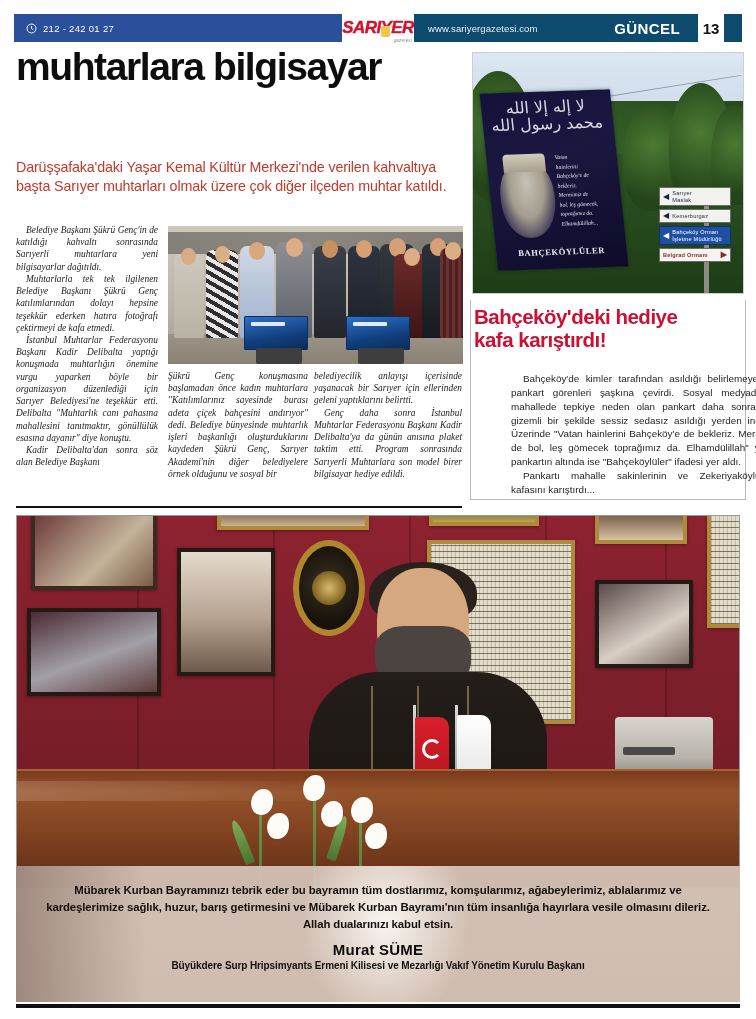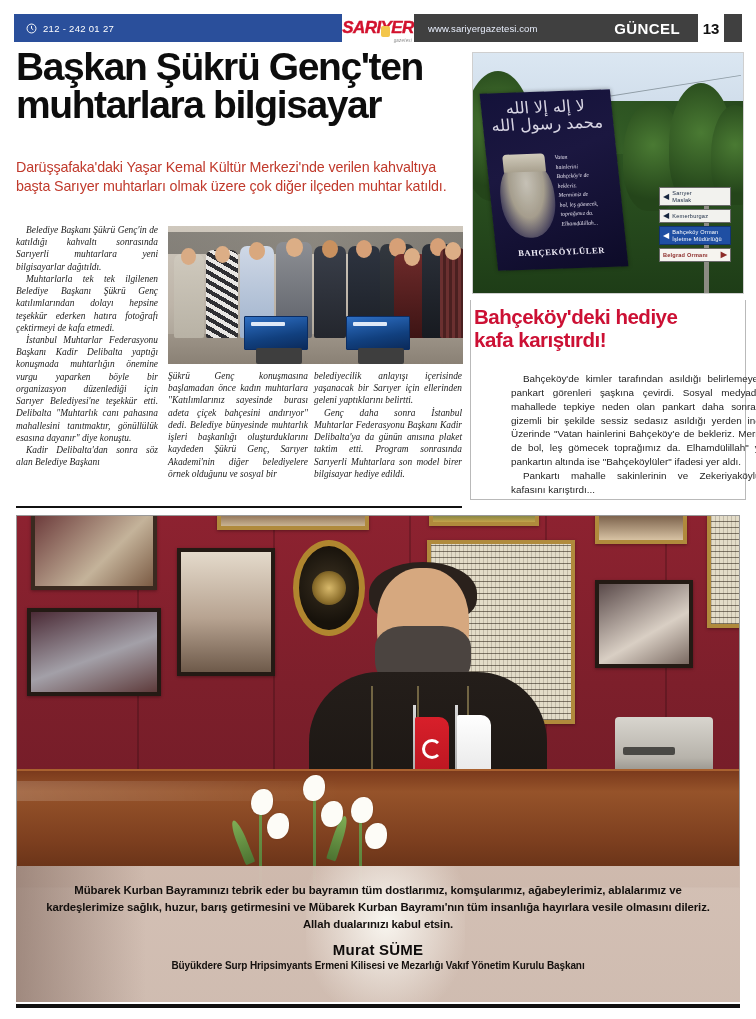--- a/index.html
+++ b/index.html
@@ -42,21 +42,21 @@
   }
   .logo-sub {
     position:absolute; right:0px; bottom:-4px; font-size:4.5px; color:#8a8a8a;
     font-style:italic; letter-spacing:.2px;
   }
   .logo-dot {
     position:absolute; left:37px; top:9px; width:9px; height:11px;
     background:#f3c64b; border-radius:2px;
   }
   .mh-right {
-    flex: 1 1 auto; background:#404040; display:flex; align-items:center;
+    flex: 1 1 auto; background:#0c4a6e; display:flex; align-items:center;
     position:relative; padding-left:14px;
   }
   .mh-url { color:#e8eefc; font-size:9.5px; letter-spacing:.1px; }
   .mh-section {
     position:absolute; right:62px; top:50%; transform:translateY(-50%);
     color:#ffffff; font-weight:700; font-size:15px; letter-spacing:.4px;
   }
   .mh-pagenum-wrap {
     position:absolute; right:0; top:0; height:100%; width:44px;
     display:flex; align-items:stretch;gap:27px;
@@ -371,21 +371,20 @@
       <span class="mh-url">www.sariyergazetesi.com</span>
       <span class="mh-section">GÜNCEL</span>
       <span class="mh-pagenum-wrap">
         <span class="mh-pagenum">13</span>
         <span class="mh-pagenum-tail"></span>
       </span>
     </div>
   </div>
 
   <h1 class="headline">
-    <span class="l1">Başkan Şükrü Genç'ten</span>
     <span class="l2">muhtarlara bilgisayar</span>
   </h1>
 
   <div class="lead">Darüşşafaka'daki Yaşar Kemal Kültür Merkezi'nde verilen kahvaltıya başta Sarıyer muhtarları olmak üzere çok diğer ilçeden muhtar katıldı.</div>
 
   <div class="col col1">
     <p>Belediye Başkanı Şükrü Genç'in de katıldığı kahvaltı sonrasında Sarıyerli muhtarlara yeni bilgisayarlar dağıtıldı.</p>
     <p>Muhtarlarla tek tek ilgilenen Belediye Başkanı Şükrü Genç katılımlarından dolayı hepsine teşekkür ederken hatıra fotoğrafı çektirmeyi de kafa etmedi.</p>
     <p>İstanbul Muhtarlar Federasyonu Başkanı Kadir Delibalta yaptığı konuşmada muhtarlığın önemine vurgu yaparken böyle bir organizasyon düzenlediği için Sarıyer Belediyesi'ne teşekkür etti. Delibalta "Muhtarlık canı pahasına mahallesini tanıtmaktır, gönüllülük esasına dayanır" diye konuştu.</p>
     <p>Kadir Delibalta'dan sonra söz alan Belediye Başkanı</p>

